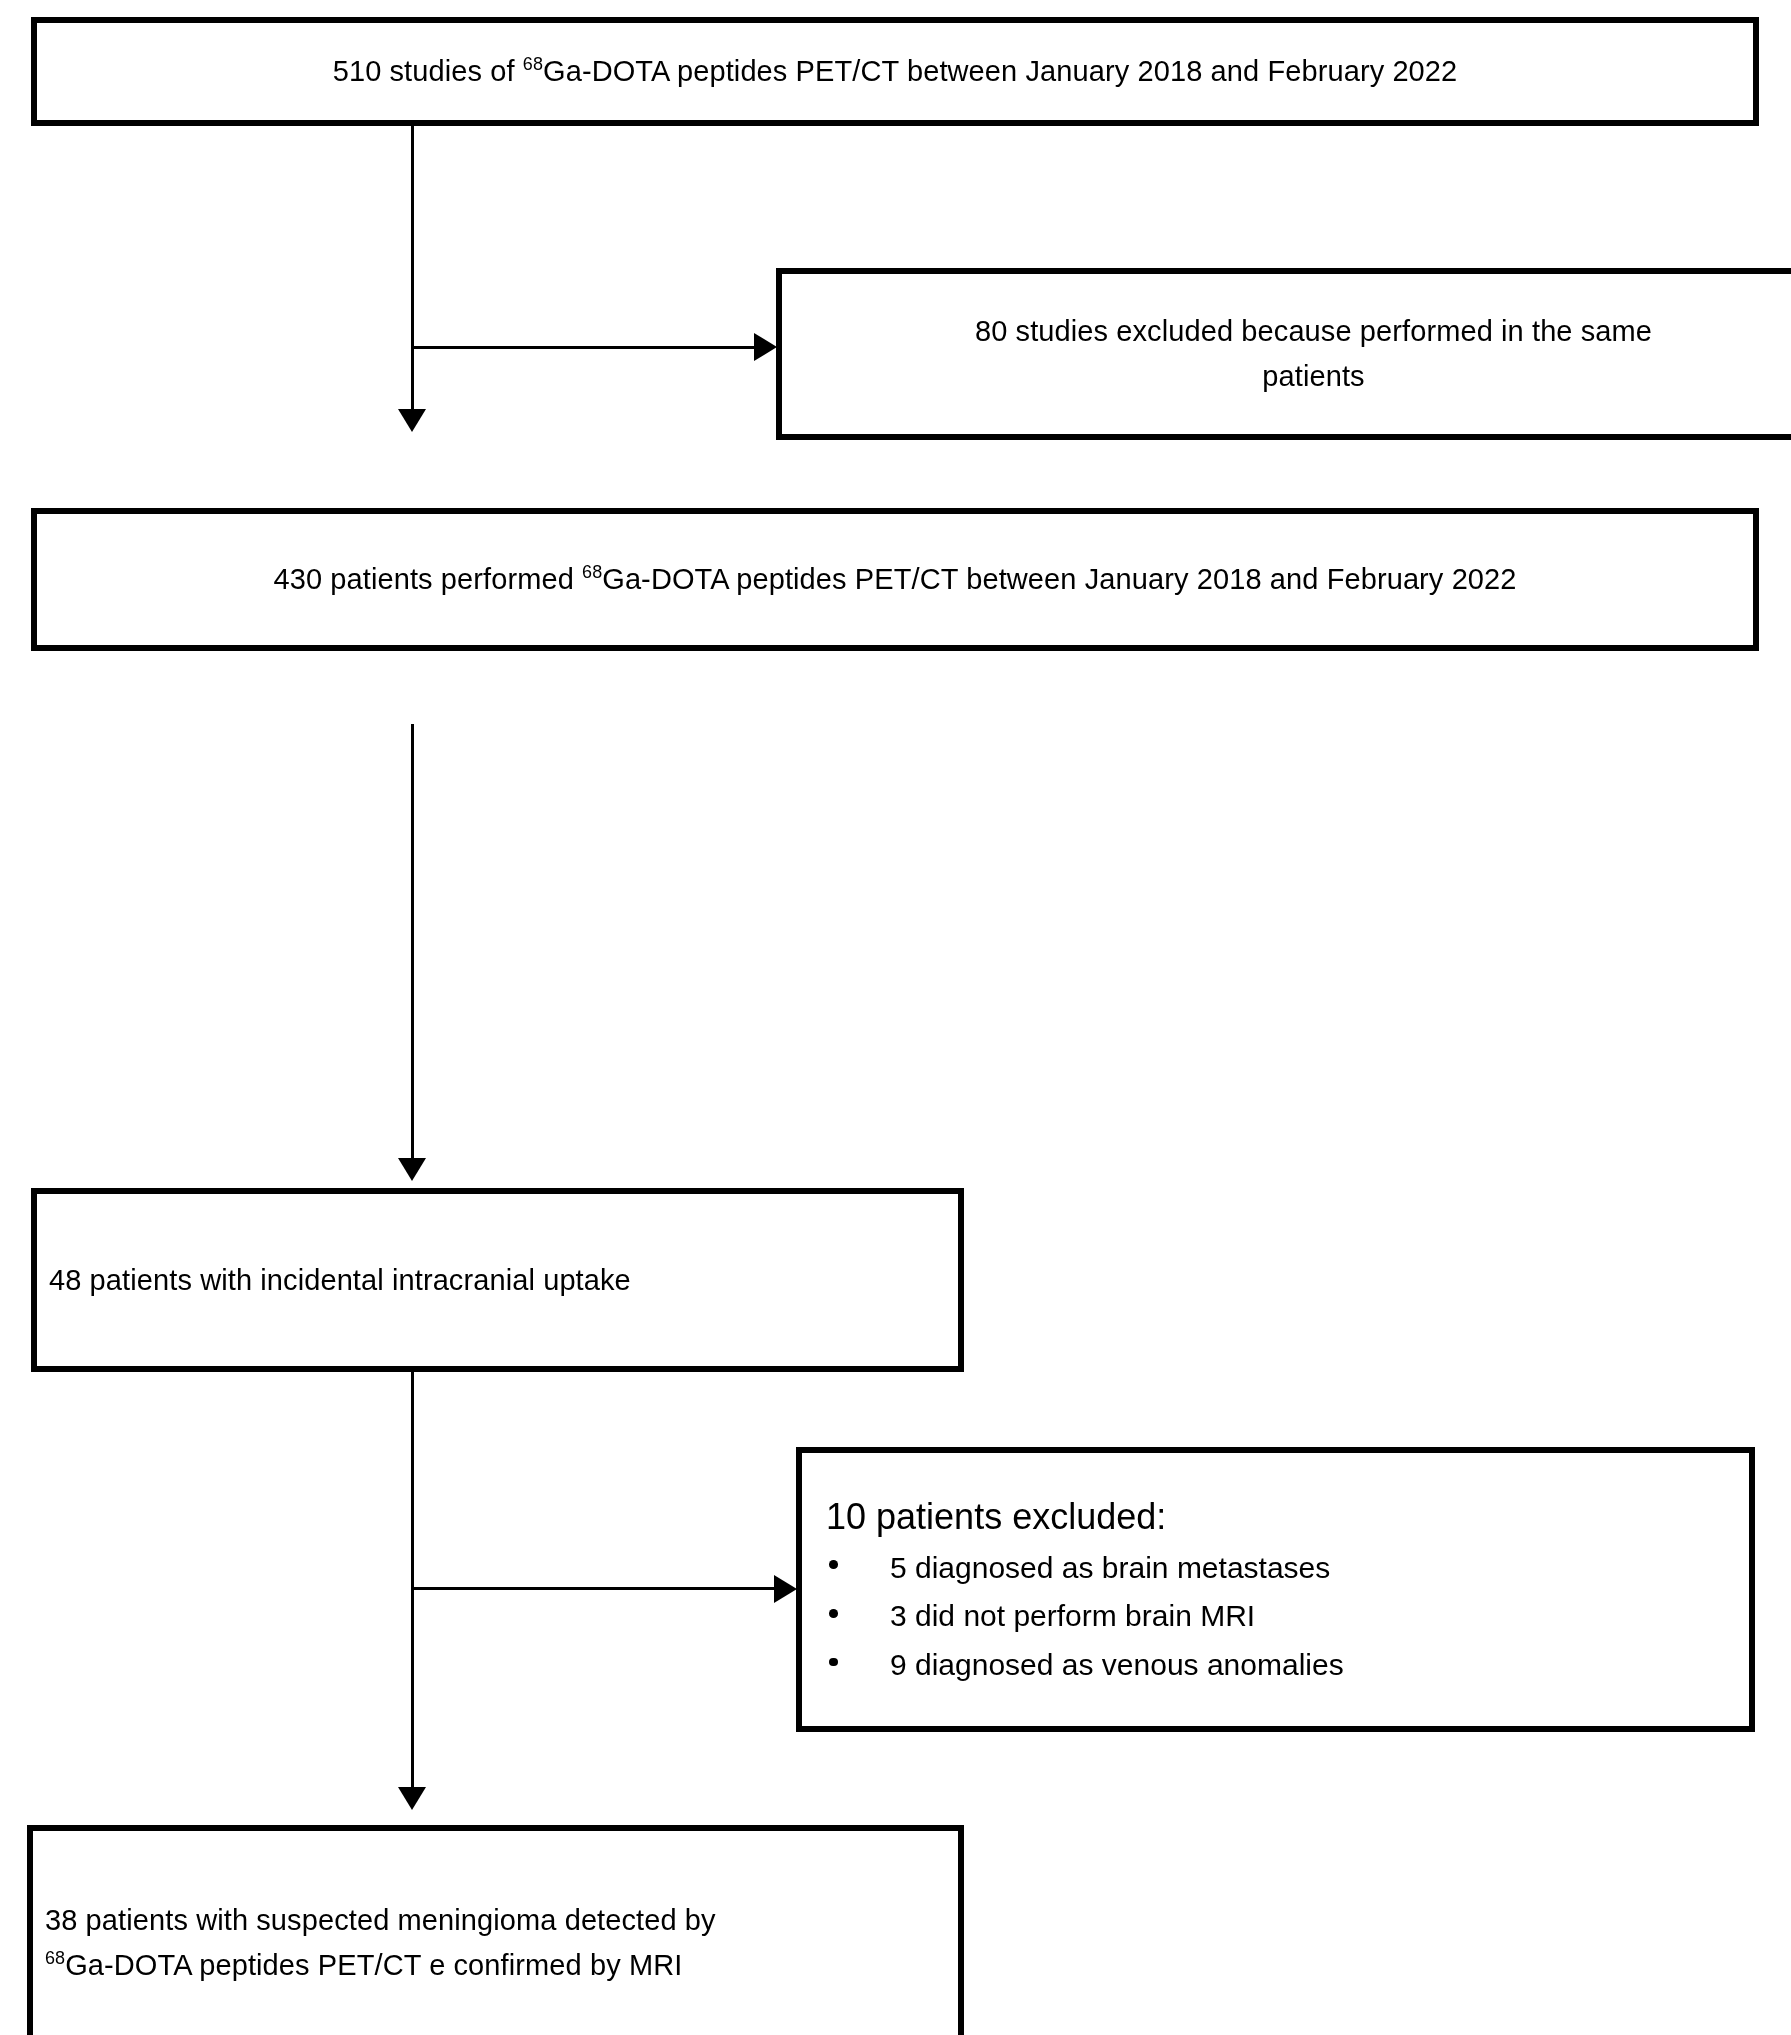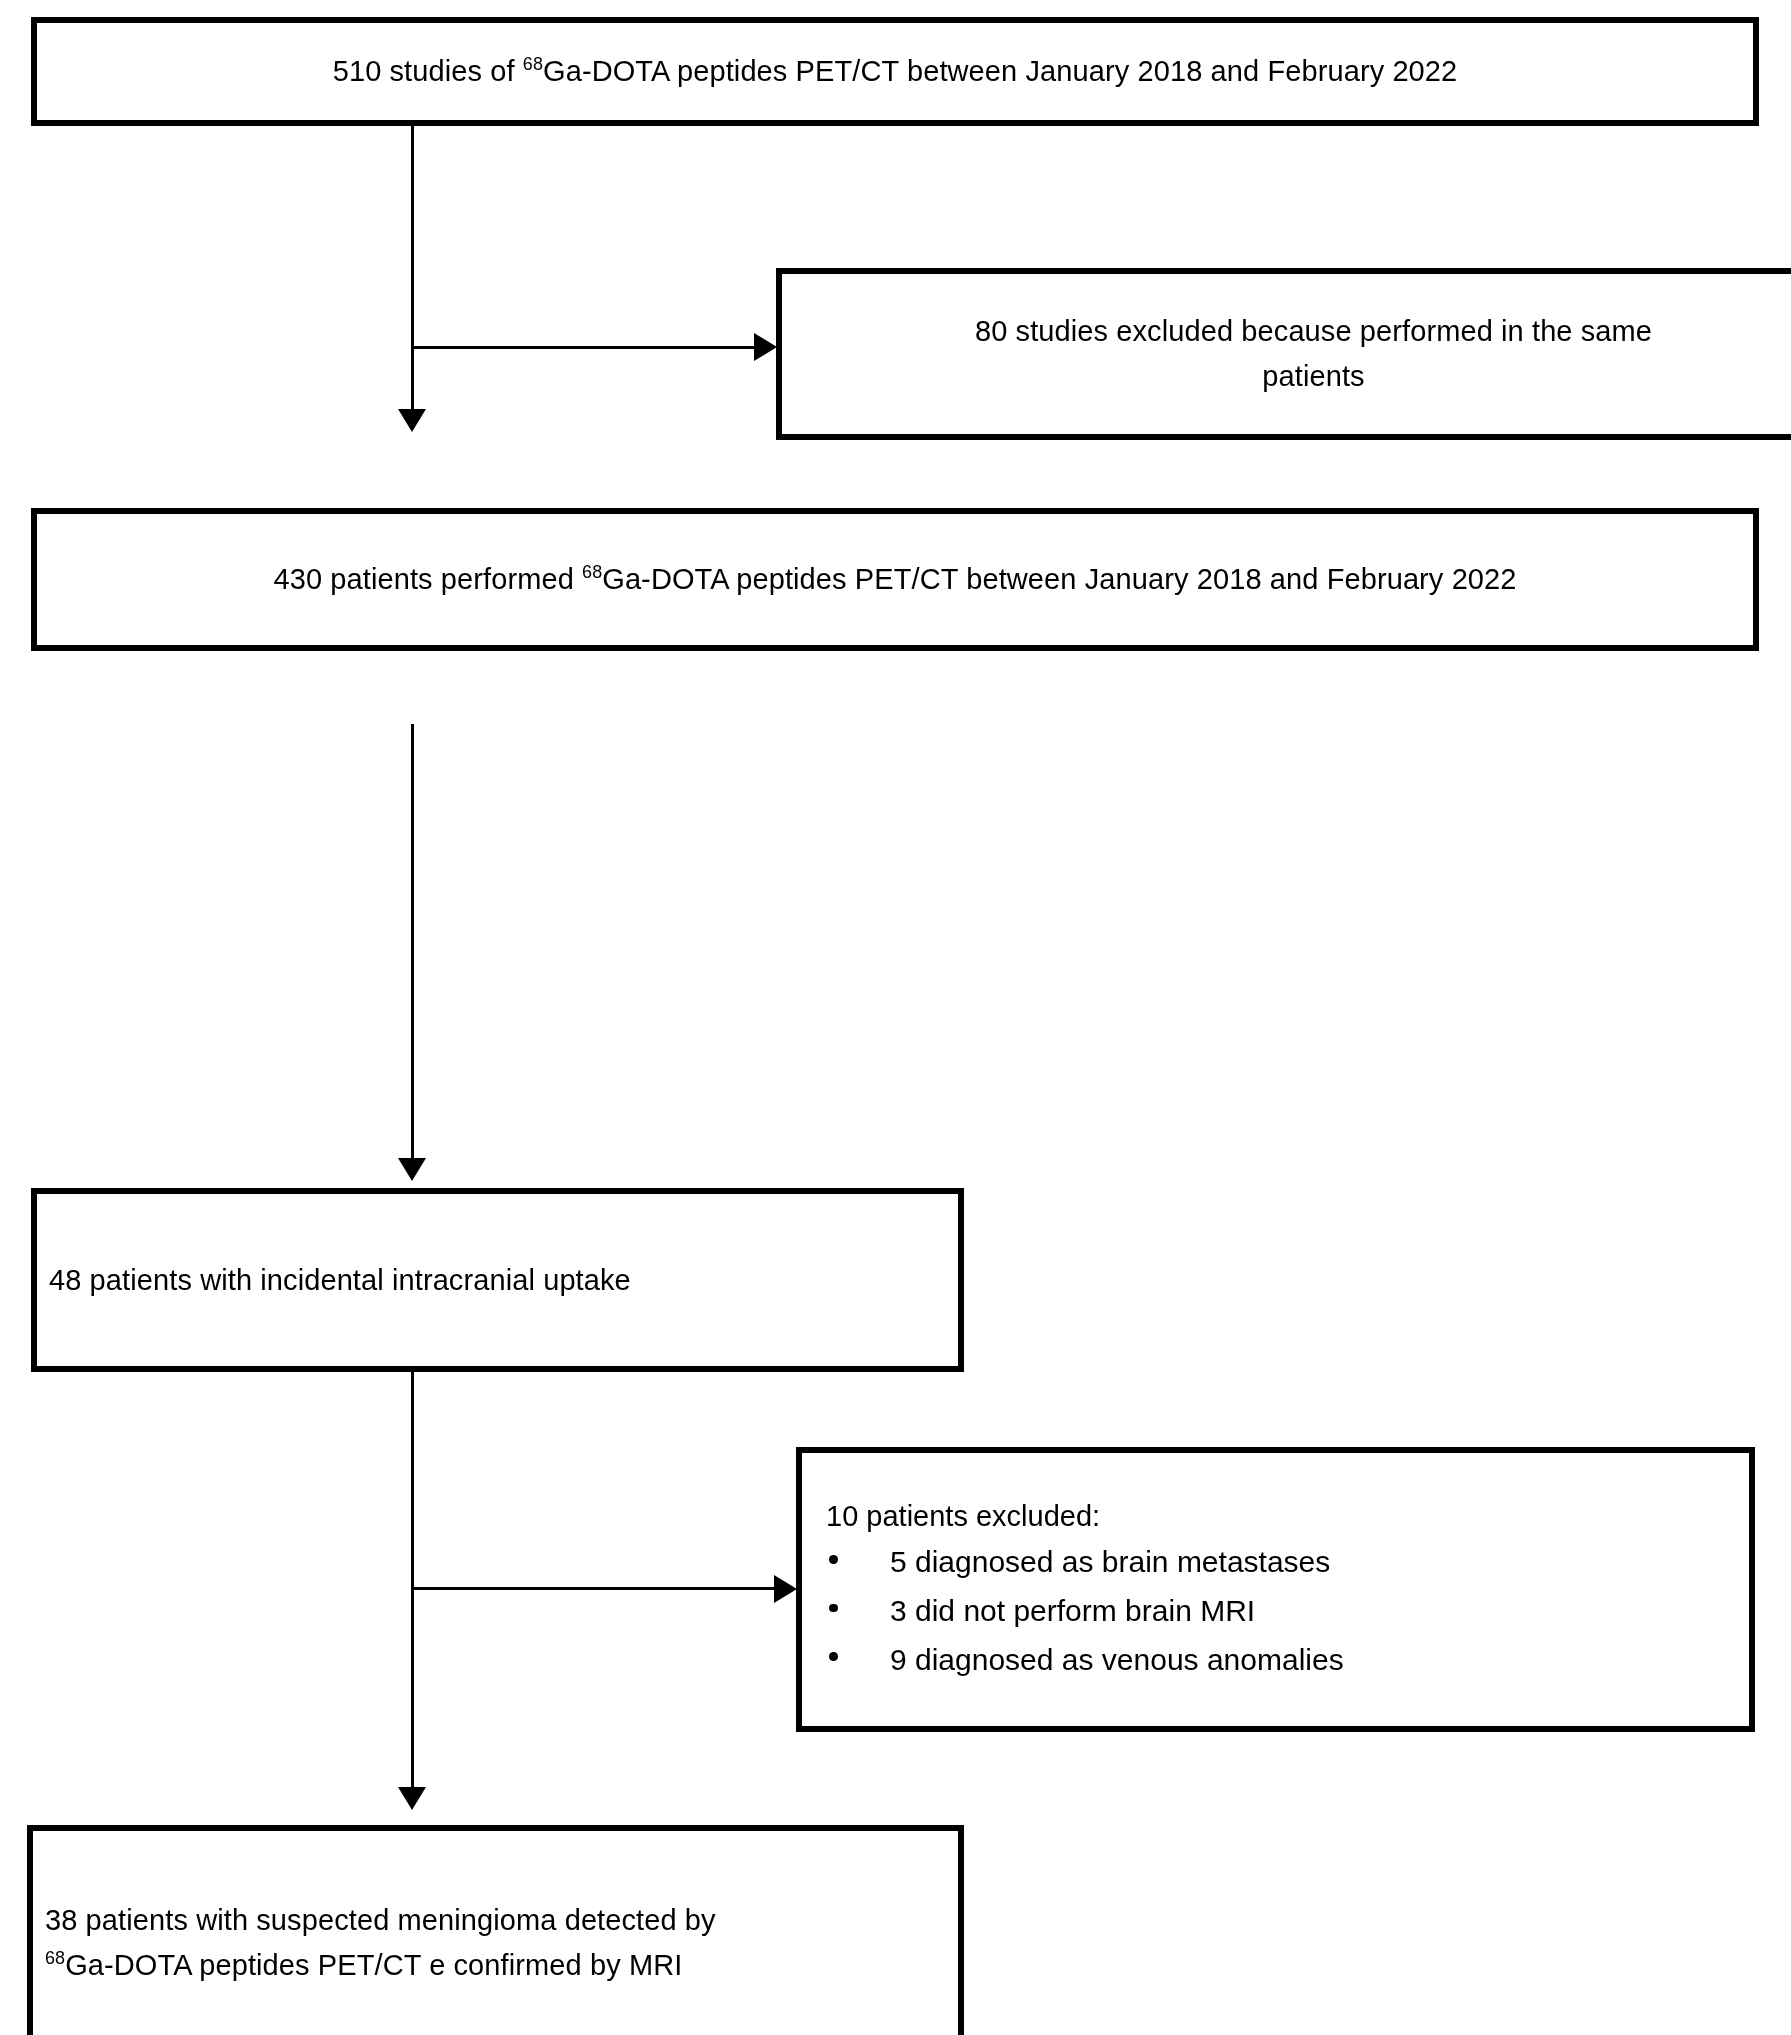--- a/index.html
+++ b/index.html
@@ -67,21 +67,21 @@
     position: absolute;
     width: 0;
     height: 0;
     border-top: 14.7px solid transparent;
     border-bottom: 14.7px solid transparent;
     border-left: 23px solid #000000;
   }
 
   
   .excl-title {
-    font-size: 29px;
+    font-size: 36px;
     line-height: 1.5;
     padding-left: 24px;
   }
   .bullets {
     list-style: none;
     margin: 0;
     padding: 0;
   }
   .bullets li {
     font-size: 30px;

